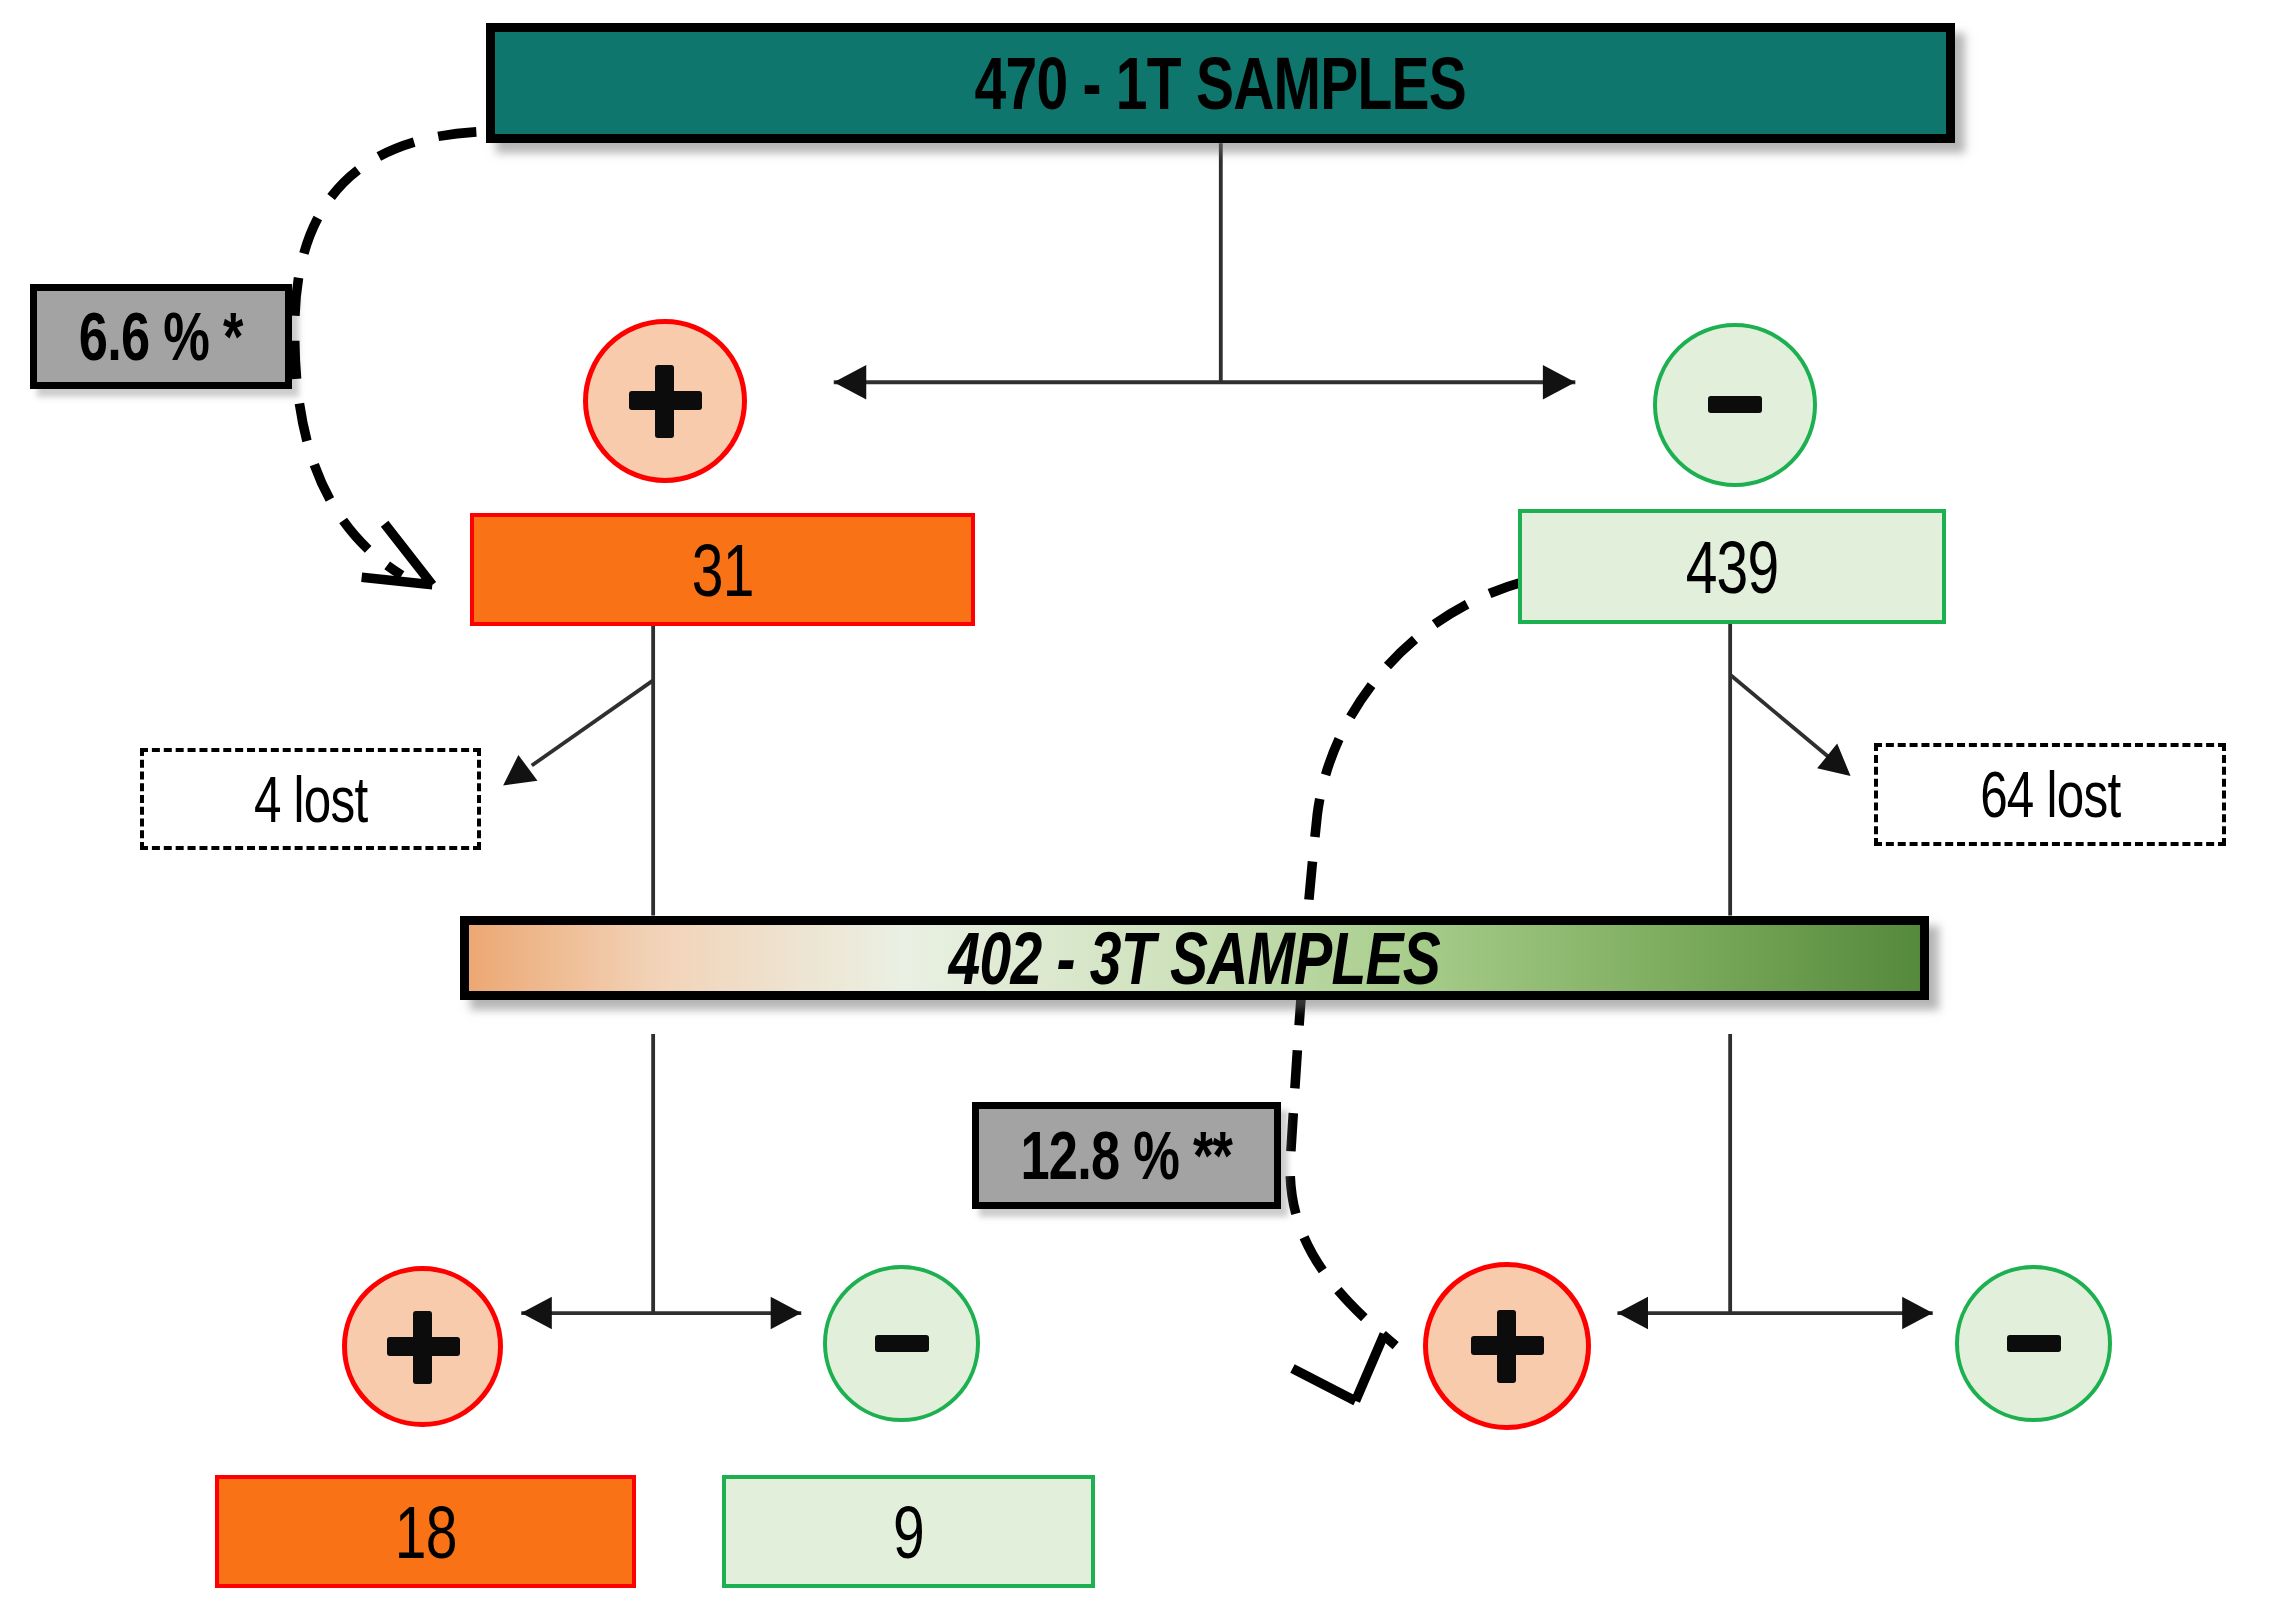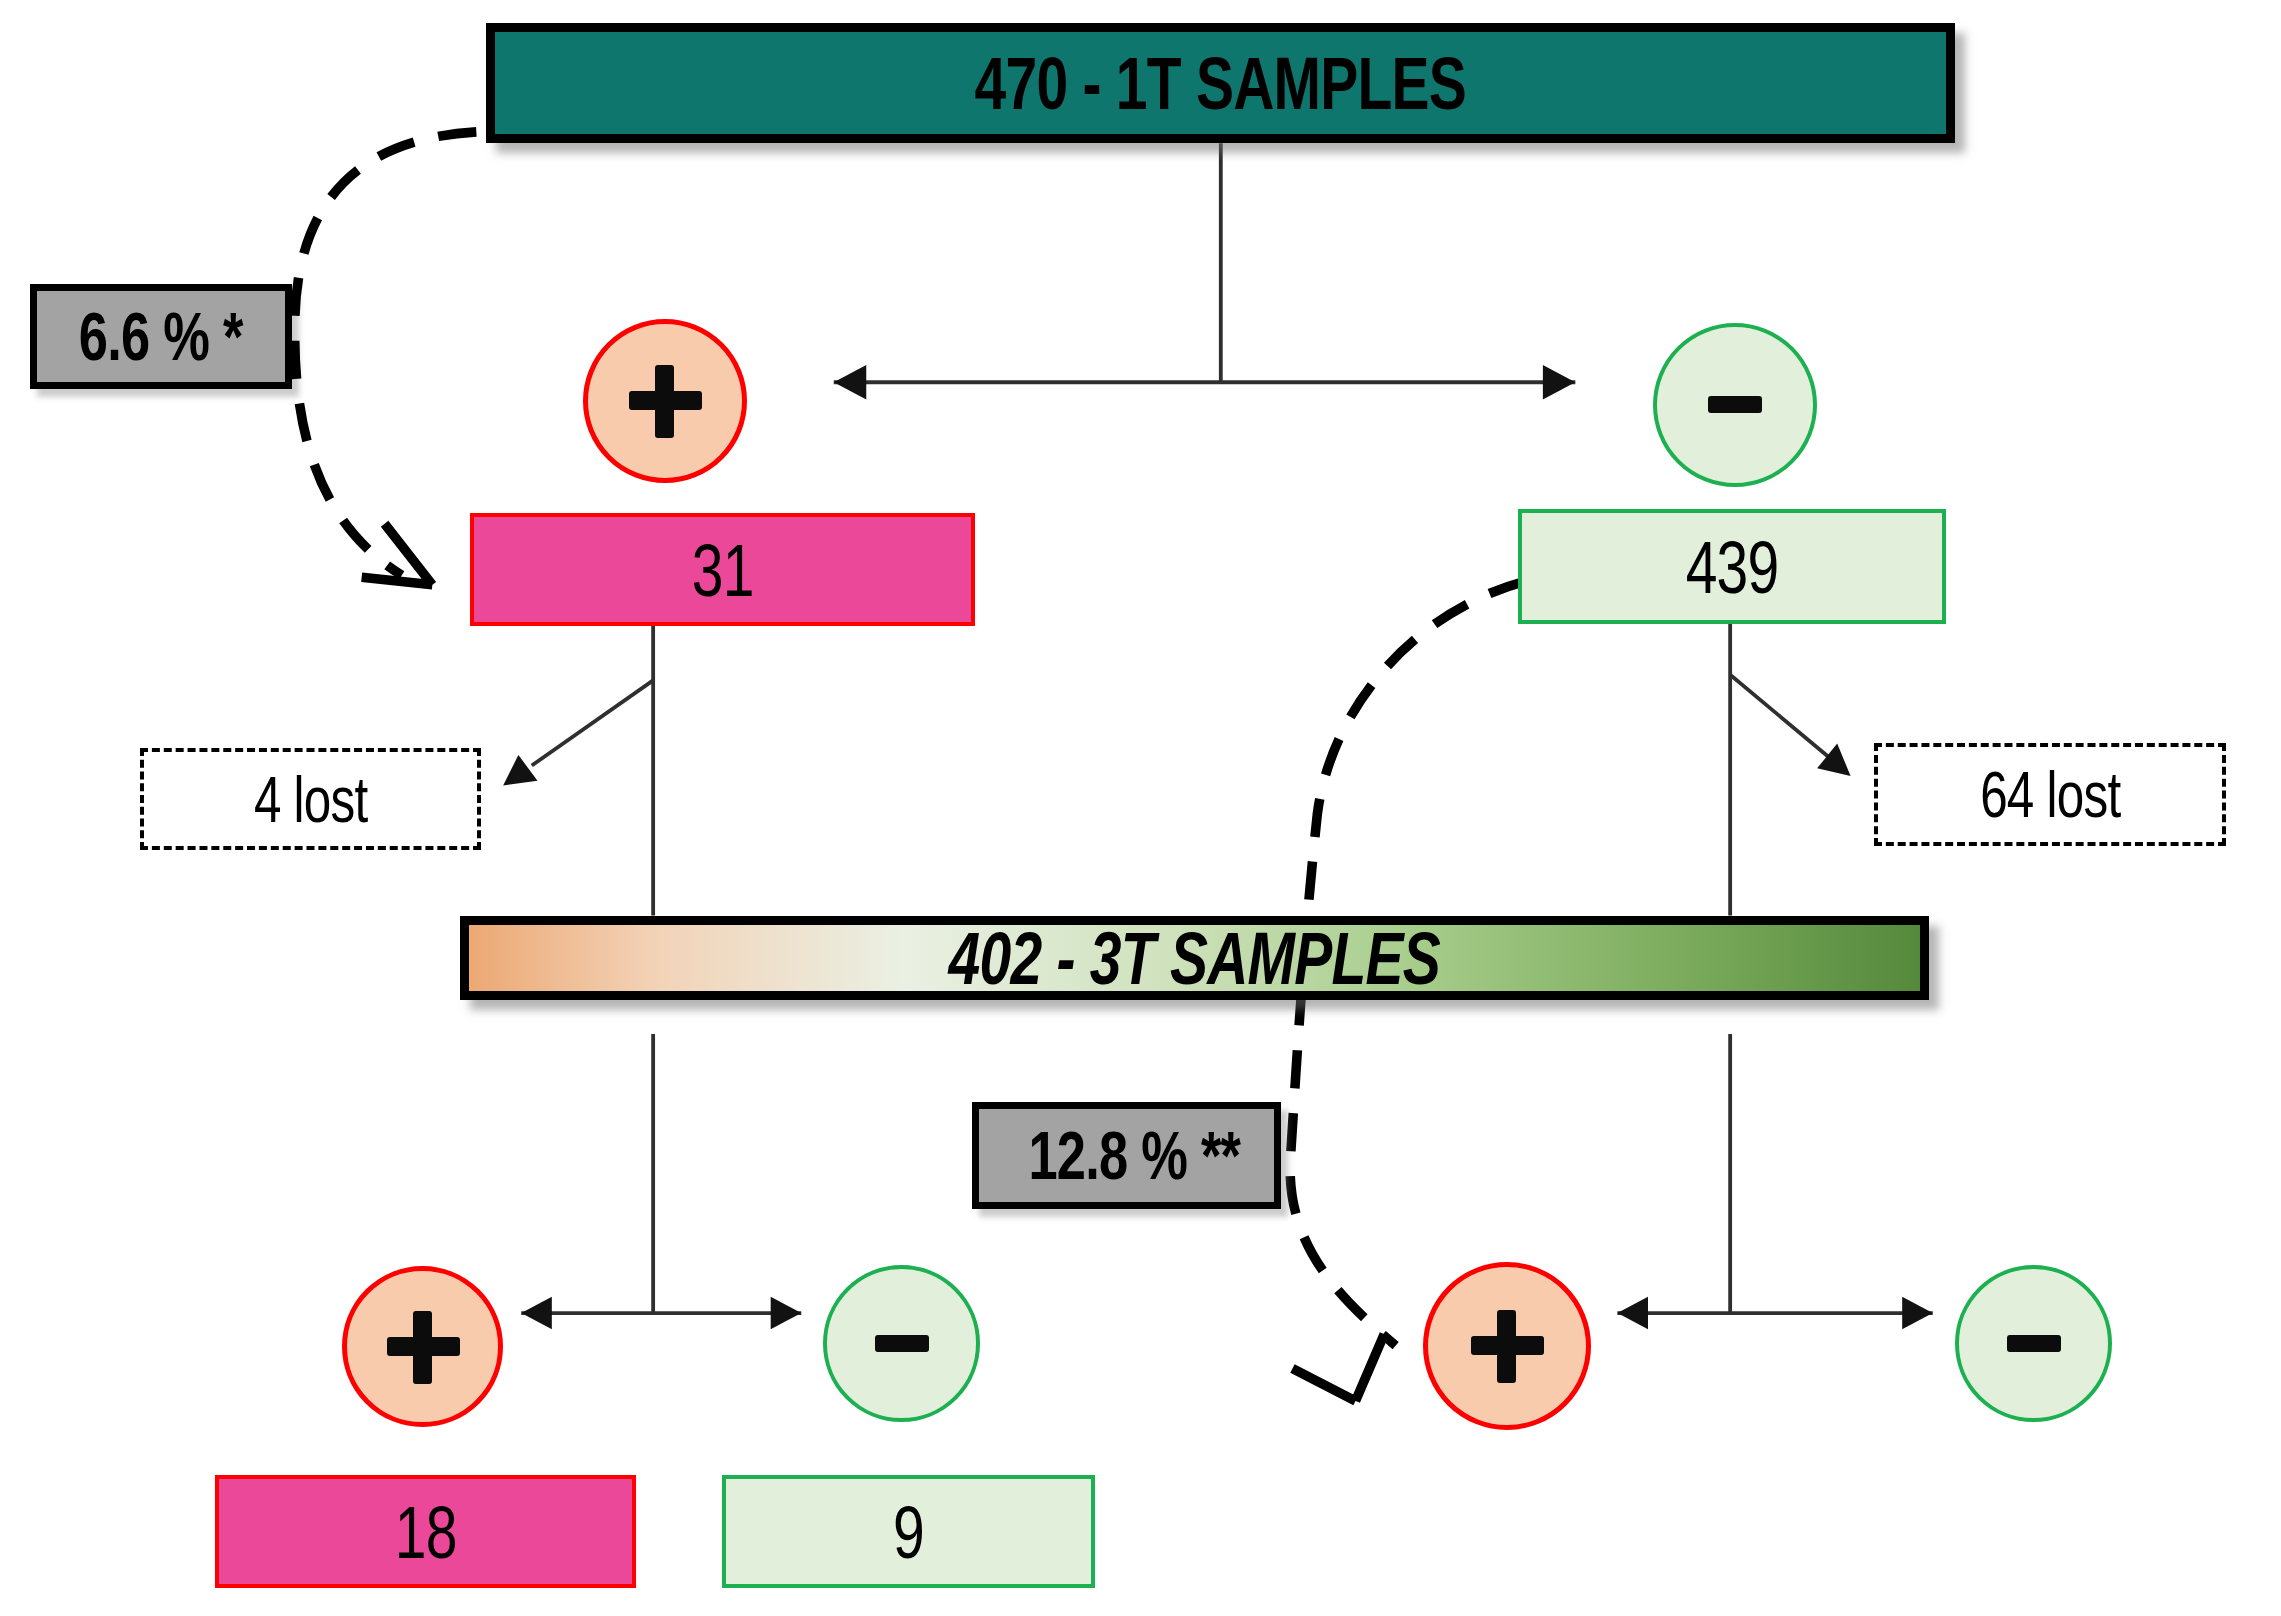--- a/index.html
+++ b/index.html
@@ -12,21 +12,21 @@
   #box-layer{position:absolute;left:0;top:0;width:100%;height:100%;z-index:2;}
   #over-layer{z-index:3;}
 
   .node{position:absolute;display:flex;align-items:center;justify-content:center;
         box-sizing:border-box;}
   .txt{font-family:"Liberation Sans",sans-serif;color:#000;white-space:nowrap;
        transform:scaleX(0.76);letter-spacing:-1px;}
 
   
   .fill-root{background:#0f766e;}
-  .pos{background:#ec4899;border:4.8px solid #ff0000;}
+  .pos{background:#f97316;border:4.8px solid #ff0000;}
   .neg{background:#e2efda;border:4.8px solid #1db050;}
   .big{border:9.6px solid #000;box-shadow:9.6px 9.6px 8.6px rgba(110,110,110,0.5);}
   .grad402{background:linear-gradient(90deg,#eca873 0%,#f2d3b8 13%,#eaf0e3 30%,
             #cfe2bd 48%,#a7cd8b 65%,#7fae60 82%,#55893c 100%);}
   .rate{background:#a3a3a3;border:7.6px solid #000;
         box-shadow:6.7px 7.6px 5.7px rgba(130,130,130,0.4);}
   .lost{background:#fff;border:4.8px dashed #000;}
 
   .f-title{font-size:75px;font-weight:700;}
   .f-num{font-size:75px;font-weight:400;}
@@ -108,21 +108,21 @@
       <span class="txt f-lost">4 lost</span>
     </div>
     <div class="node lost" style="left:1874px;top:743px;width:352px;height:103px;">
       <span class="txt f-lost">64 lost</span>
     </div>
 
     <div class="node big grad402" style="left:460px;top:916px;width:1469px;height:84px;font-style:italic;">
       <span class="txt f-title">402 - 3T SAMPLES</span>
     </div>
 
-    <div class="node rate" style="left:972px;top:1102px;width:309px;height:107px;justify-content:flex-end;">
+    <div class="node rate" style="left:972px;top:1102px;width:309px;height:107px;">
       <span class="txt f-rate">12.8 % **</span>
     </div>
 
     <div class="circle c-pos" style="left:342px;top:1266px;width:161px;height:161px;">
       <span class="glyph sign-plus"></span>
     </div>
     <div class="circle c-neg" style="left:823px;top:1265px;width:157px;height:157px;">
       <span class="glyph sign-minus"></span>
     </div>
     <div class="circle c-pos" style="left:1423px;top:1262px;width:168px;height:168px;">

